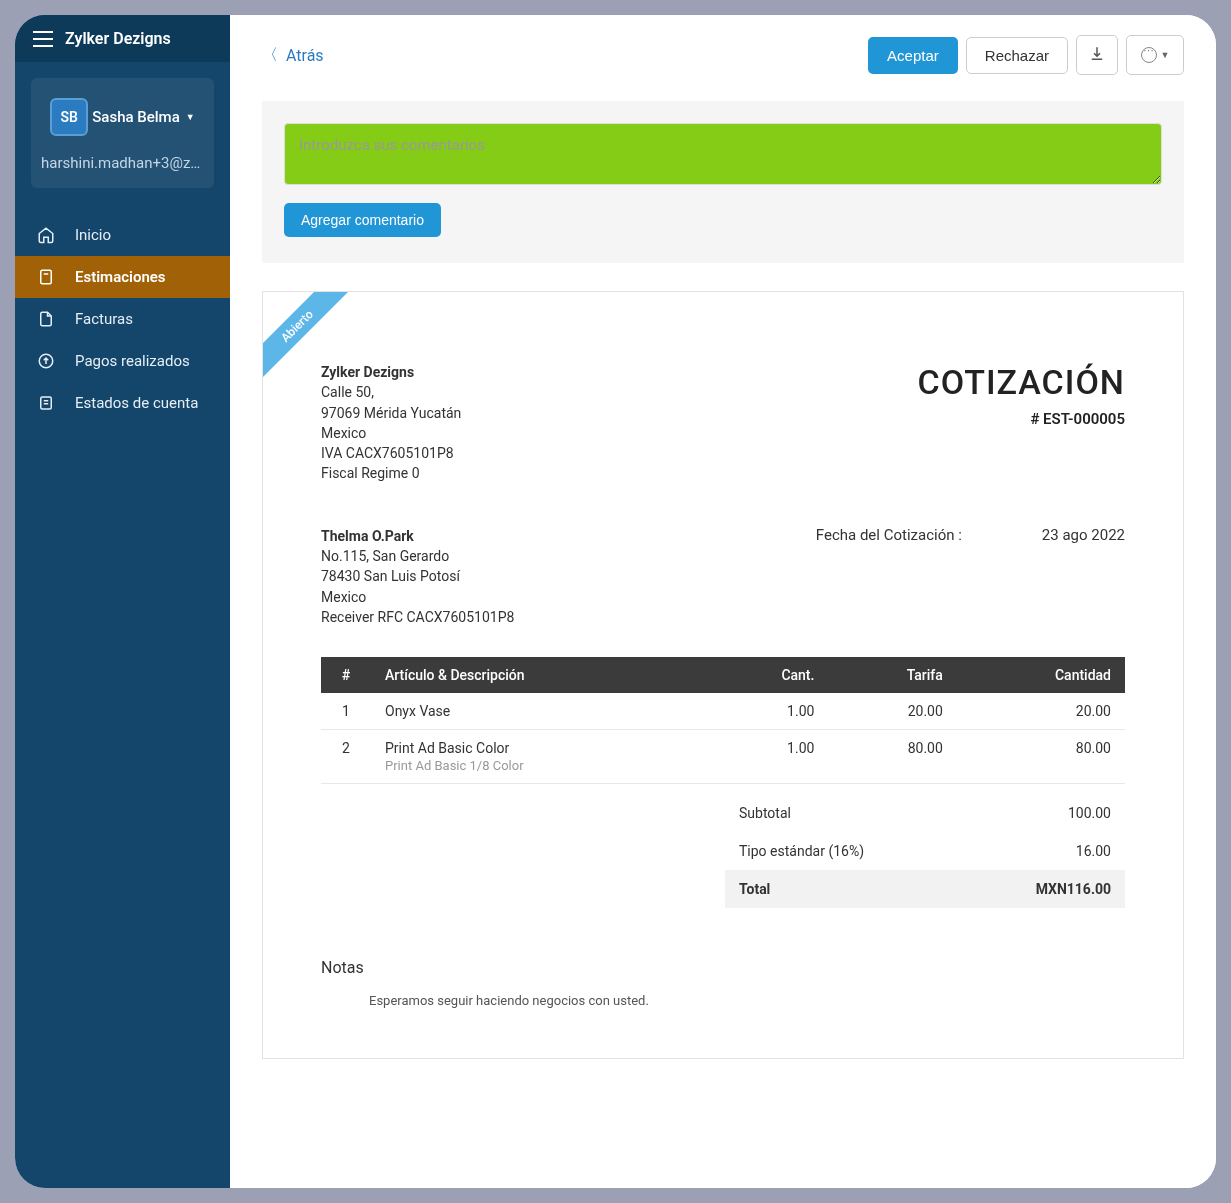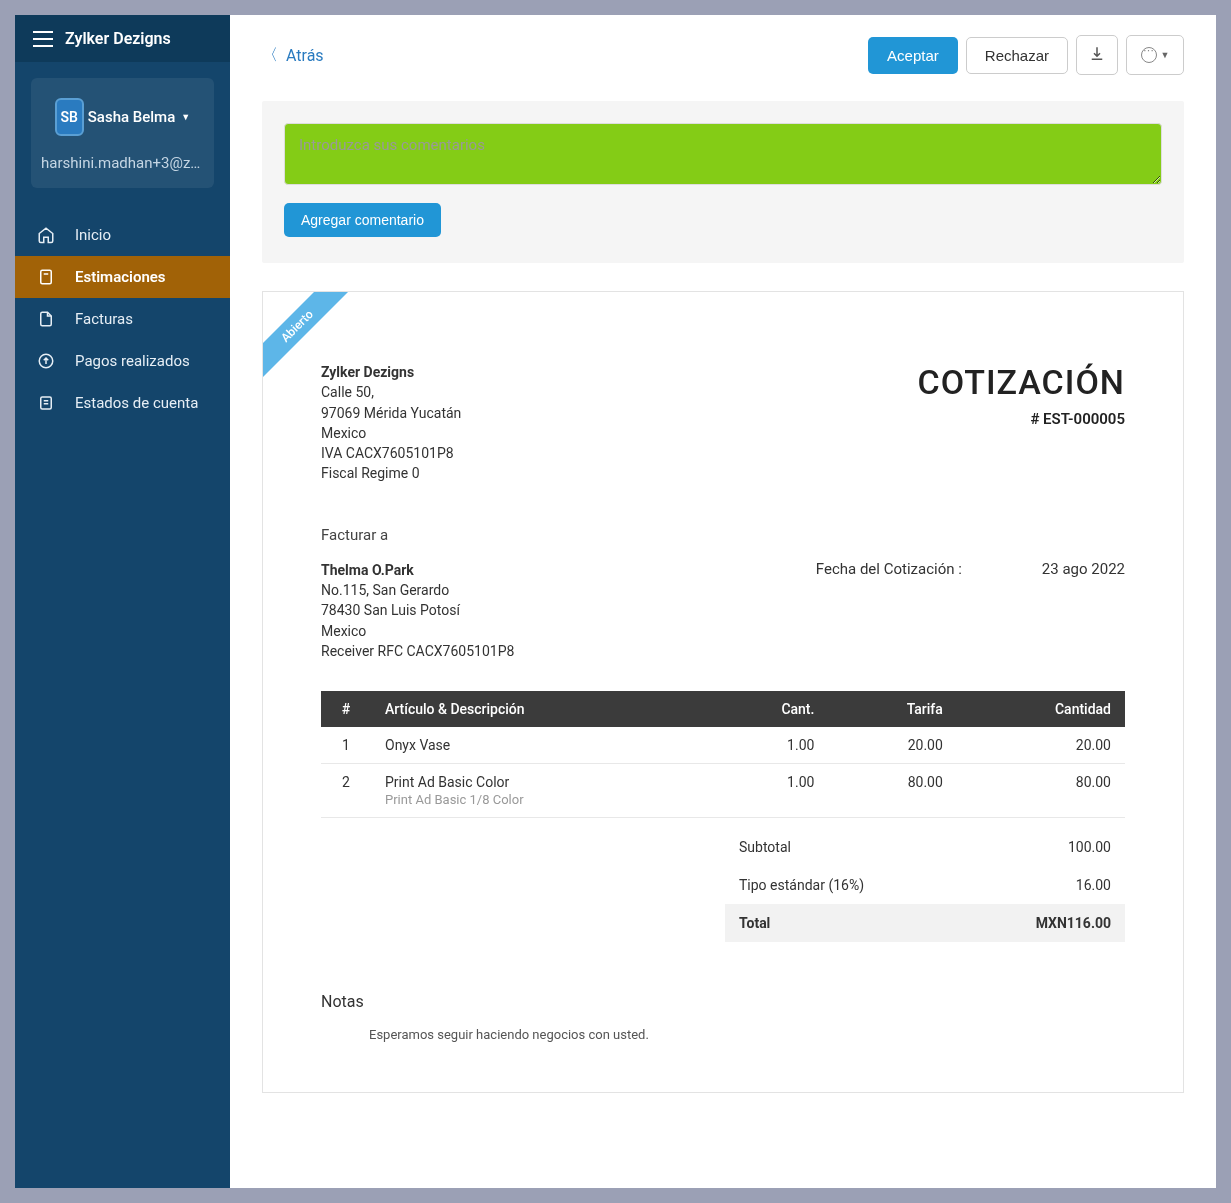--- a/index.html
+++ b/index.html
@@ -6,20 +6,21 @@
     body {
       font-family: -apple-system, BlinkMacSystemFont, "Segoe UI", Roboto, sans-serif;
       background: #9ba0b5;
       padding: 15px;
     }
     .app {
       display: flex;
       background: #fff;
       height: 1173px;
       overflow: hidden;
+      border-radius: 30px;
     }
     .sidebar {
       width: 215px;
       background: #14456b;
       color: #fff;
       flex-shrink: 0;
       display: flex;
       flex-direction: column;
     }
     .sidebar-header {
@@ -36,21 +37,21 @@
     .hamburger-icon span { height: 2px; background: #fff; display: block; }
     .brand { font-size: 16px; font-weight: 600; }
     .profile-card {
       margin: 16px;
       background: rgba(255,255,255,0.07);
       border-radius: 6px;
       padding: 20px 10px 16px;
       text-align: center;
     }
     .avatar {
-      width: 29px; height: 38px;
+      width: 38px; height: 38px;
       background: #2a7bc0;
       border: 2px solid #5a9fd4;
       border-radius: 6px;
       display: inline-flex; align-items: center; justify-content: center;
       font-size: 14px; font-weight: 600; color: #fff;
       margin-bottom: 12px;
     }
     .profile-name { font-size: 15px; font-weight: 500; display: inline-flex; align-items: center; gap: 6px; }
     .profile-name .caret { font-size: 9px; }
     .profile-email { font-size: 15px; color: #c5d6e4; margin-top: 6px; overflow: hidden; text-overflow: ellipsis; white-space: nowrap; }
@@ -264,21 +265,20 @@
           <div>IVA CACX7605101P8</div>
           <div>Fiscal Regime 0</div>
         </div>
         <div class="doc-title-block">
           <div class="doc-title">COTIZACIÓN</div>
           <div class="doc-number"># EST-000005</div>
         </div>
       </div>
 
       <div class="bill-to-section">
-        <div class="bill-to-label">Facturar a</div>
         <div style="display:flex; justify-content:space-between; align-items:flex-start;">
           <div class="bill-block">
             <div class="customer-name">Thelma O.Park</div>
             <div>No.115, San Gerardo</div>
             <div>78430  San Luis Potosí</div>
             <div>Mexico</div>
             <div>Receiver RFC CACX7605101P8</div>
           </div>
           <div class="doc-meta-row">
             <span>Fecha del Cotización :</span>

